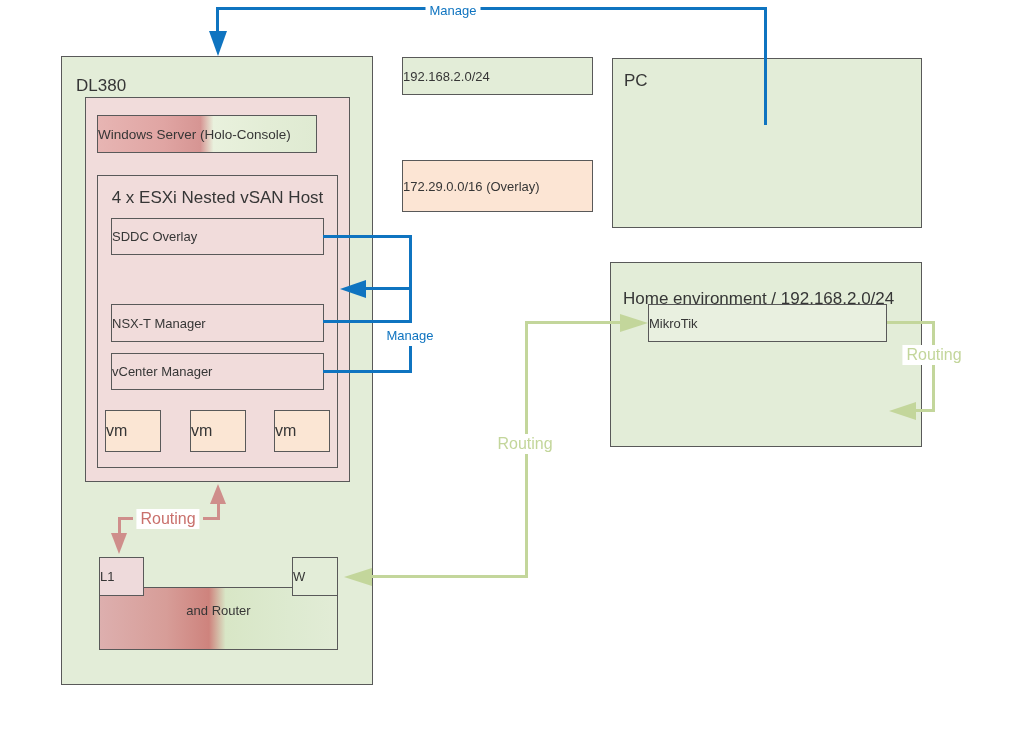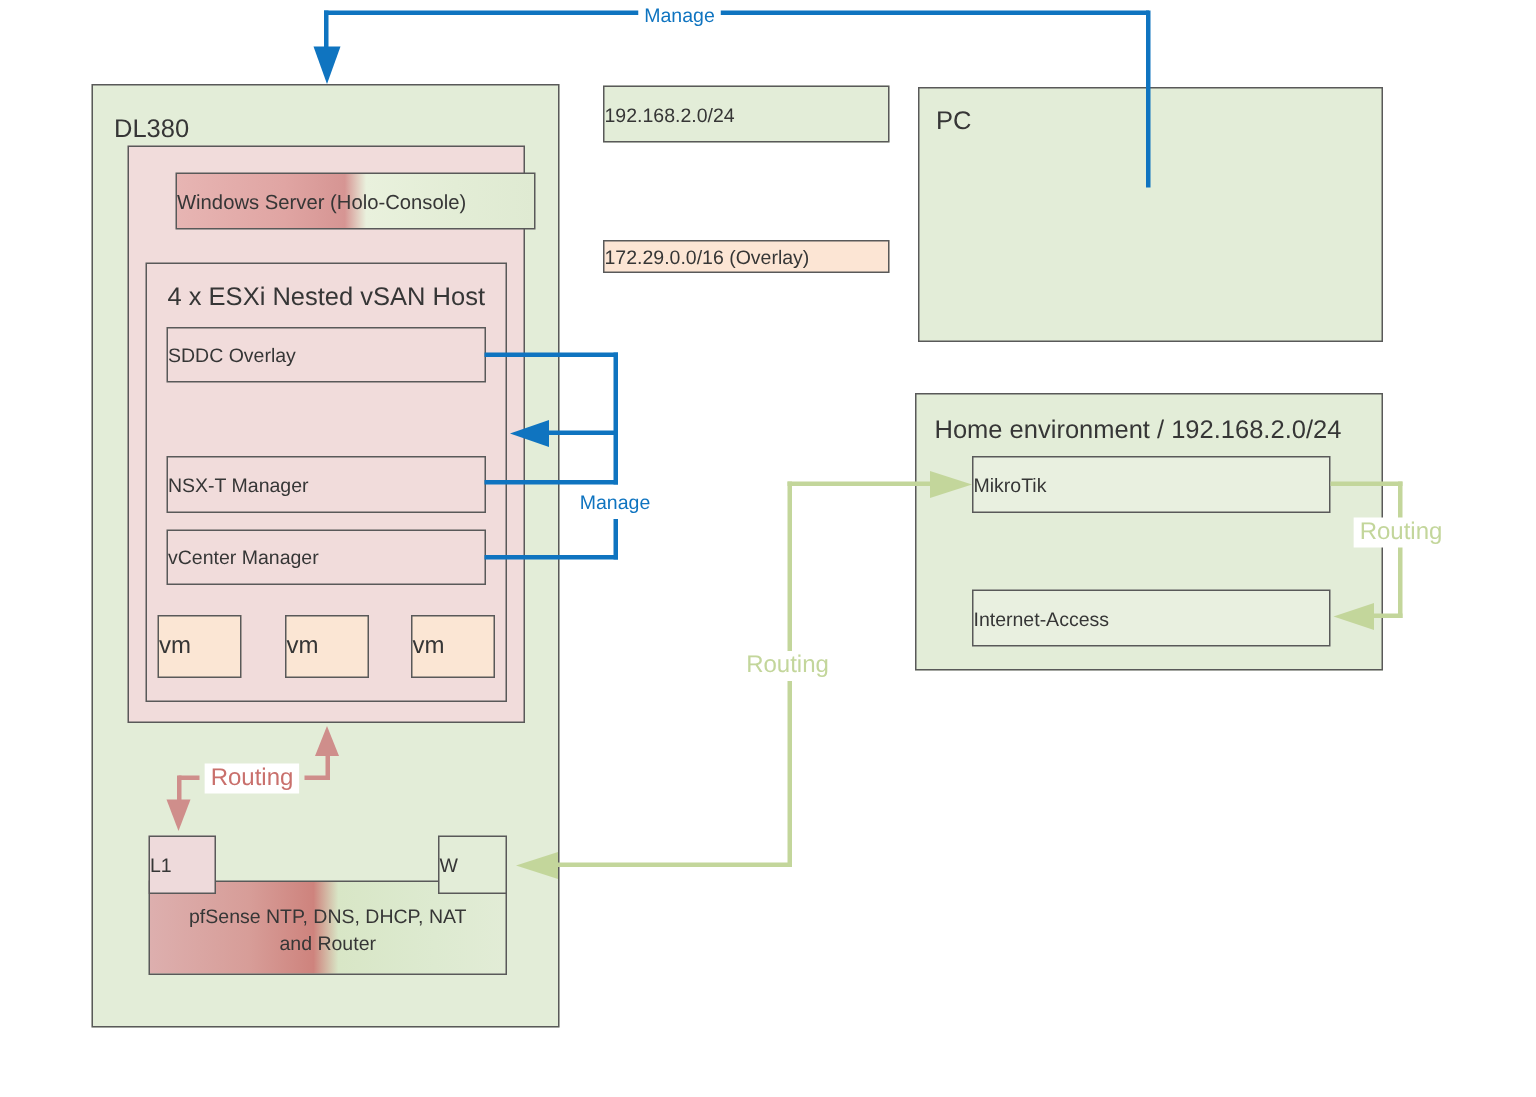--- a/index.html
+++ b/index.html
@@ -41,21 +41,21 @@
 <body>
 
 <div id="stage">
 
   <div class="box outer" style="left:61px;top:56px;width:312px;height:629px;">
     <div class="ctitle" style="left:14px;top:19px;">DL380</div>
   </div>
 
   <div class="box" style="left:85px;top:97px;width:265px;height:385px;background:var(--pink-fill);"></div>
 
-  <div class="box cbox grad-holo" style="left:97px;top:115px;width:240px;height:38px;font-size:13.5px;margin-left:20px;">
+  <div class="box cbox grad-holo" style="left:97px;top:115px;width:220px;height:38px;font-size:13.5px;">
     <span>Windows Server (Holo-Console)</span>
   </div>
 
   <div class="box" style="left:97px;top:175px;width:241px;height:293px;background:var(--pink-fill);">
     <div class="ctitle" style="left:0;right:0;top:12px;text-align:center;">4 x ESXi Nested vSAN Host</div>
   </div>
 
   <div class="box cbox" style="left:111px;top:218px;width:213px;height:37px;background:var(--pink-fill);">
     <span>SDDC Overlay</span>
   </div>
@@ -71,50 +71,46 @@
   </div>
   <div class="box cbox" style="left:190px;top:410px;width:56px;height:42px;background:var(--vm-fill);font-size:16px;">
     <span>vm</span>
   </div>
   <div class="box cbox" style="left:274px;top:410px;width:56px;height:42px;background:var(--vm-fill);font-size:16px;">
     <span>vm</span>
   </div>
 
   <div class="box grad-pfsense" style="left:99px;top:587px;width:239px;height:63px;z-index:2;">
     <div style="position:absolute;left:0;right:0;top:14px;text-align:center;font-size:13px;line-height:18px;">
-      <div>pfSense NTP, DNS, DHCP, NAT</div>
       <div>and Router</div>
     </div>
   </div>
   <div class="box cbox" style="left:99px;top:557px;width:45px;height:39px;background:#eedadb;z-index:3;">
     <span>L1</span>
   </div>
   <div class="box cbox" style="left:292px;top:557px;width:46px;height:39px;background:var(--green-fill);z-index:3;">
     <span>W</span>
   </div>
 
   <div class="box cbox" style="left:402px;top:57px;width:191px;height:38px;background:var(--green-fill);">
     <span>192.168.2.0/24</span>
   </div>
-  <div class="box cbox" style="left:402px;top:160px;width:191px;height:22px;background:var(--peach);">
+  <div class="box cbox" style="left:402px;top:160px;width:191px;height:52px;background:var(--peach);">
     <span>172.29.0.0/16 (Overlay)</span>
   </div>
 
   <div class="box outer" style="left:612px;top:58px;width:310px;height:170px;text-decoration:underline;">
     <div class="ctitle" style="left:11px;top:12px;">PC</div>
   </div>
 
   <div class="box outer" style="left:610px;top:262px;width:312px;height:185px;">
-    <div class="ctitle" style="left:12px;top:14px;">Home environment / 192.168.2.0/24</div>
+    <div class="ctitle" style="left:12px;top:26px;">Home environment / 192.168.2.0/24</div>
   </div>
   <div class="box cbox" style="left:648px;top:304px;width:239px;height:38px;background:var(--inner-green);">
     <span>MikroTik</span>
-  </div>
-  <div class="box cbox" style="left:648px;top:393px;width:239px;height:38px;background:var(--inner-green);">
-    <span>Internet-Access</span>
   </div>
 
   <div class="hline blue" style="left:216px;top:7px;width:550px;height:3px;"></div>
   <div class="vline blue" style="left:216px;top:7px;width:3px;height:25px;"></div>
   <div class="ah" style="left:209px;top:31px;border-left:9px solid transparent;border-right:9px solid transparent;border-top:25px solid var(--blue);"></div>
   <div class="vline blue" style="left:764px;top:7px;width:3px;height:118px;"></div>
   <div class="lbl lbl-blue whitebg" style="left:453px;top:10px;">Manage</div>
 
   <div class="hline blue" style="left:323px;top:235px;width:89px;height:3px;"></div>
   <div class="hline blue" style="left:366px;top:287px;width:46px;height:3px;"></div>

